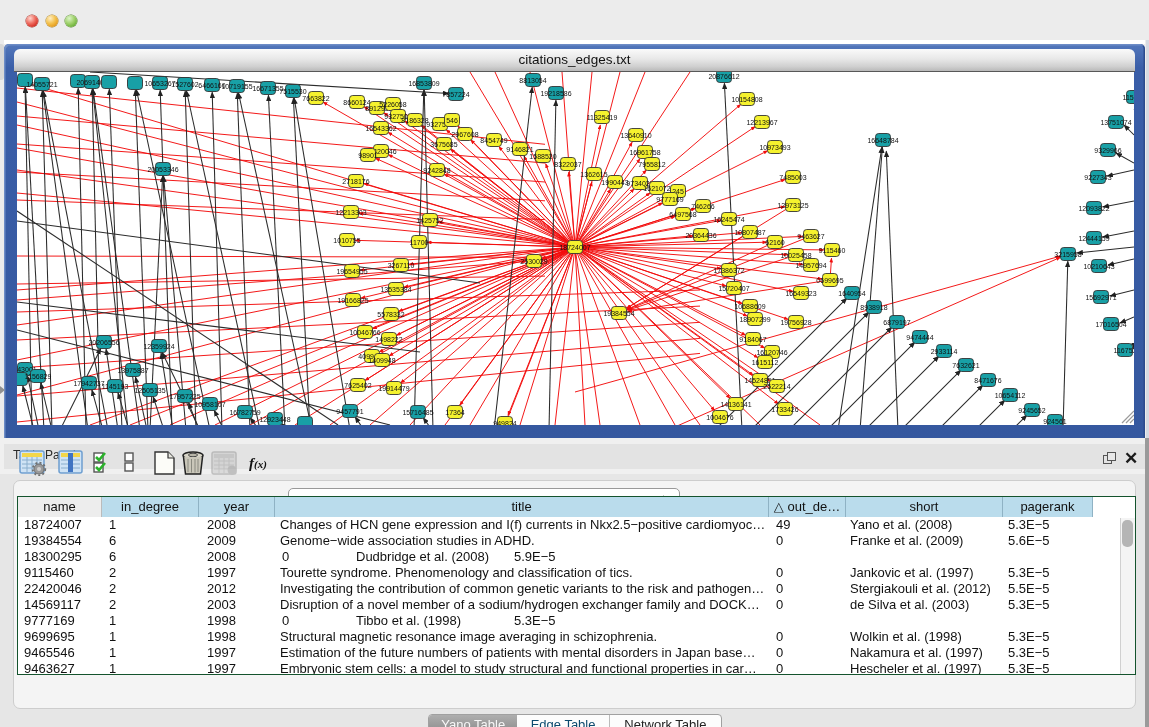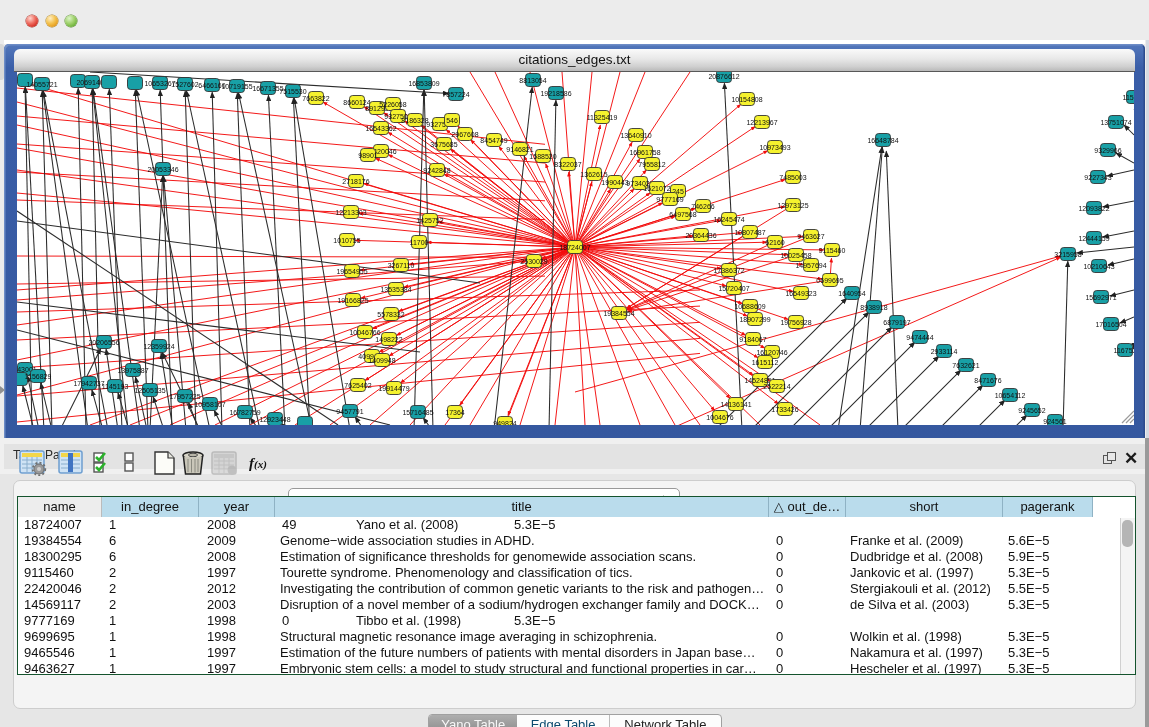--- a/index.html
+++ b/index.html
@@ -640,38 +640,38 @@
       <div class="h" style="width:77px">△ out_de…</div>
       <div class="h" style="width:157px">short</div>
       <div class="h" style="width:90px">pagerank</div>
       <div class="h hfill"></div>
     </div>
     <div id="rows">
 <div class="row">
           <div class="c c0">18724007</div>
           <div class="c c1">1</div>
           <div class="c c2">2008</div>
+          <div class="c c3">Changes of HCN gene expression and I(f) currents in Nkx2.5−positive cardiomyoc…</div>
           <div class="c c4">49</div>
           <div class="c c5">Yano et al. (2008)</div>
           <div class="c c6">5.3E−5</div>
         </div>
 <div class="row">
           <div class="c c0">19384554</div>
           <div class="c c1">6</div>
           <div class="c c2">2009</div>
           <div class="c c3">Genome−wide association studies in ADHD.</div>
           <div class="c c4">0</div>
           <div class="c c5">Franke et al. (2009)</div>
           <div class="c c6">5.6E−5</div>
         </div>
 <div class="row">
           <div class="c c0">18300295</div>
           <div class="c c1">6</div>
           <div class="c c2">2008</div>
-          <div class="c c3">Estimation of significance thresholds for genomewide association scans.</div>
           <div class="c c4">0</div>
           <div class="c c5">Dudbridge et al. (2008)</div>
           <div class="c c6">5.9E−5</div>
         </div>
 <div class="row">
           <div class="c c0">9115460</div>
           <div class="c c1">2</div>
           <div class="c c2">1997</div>
           <div class="c c3">Tourette syndrome. Phenomenology and classification of tics.</div>
           <div class="c c4">0</div>

